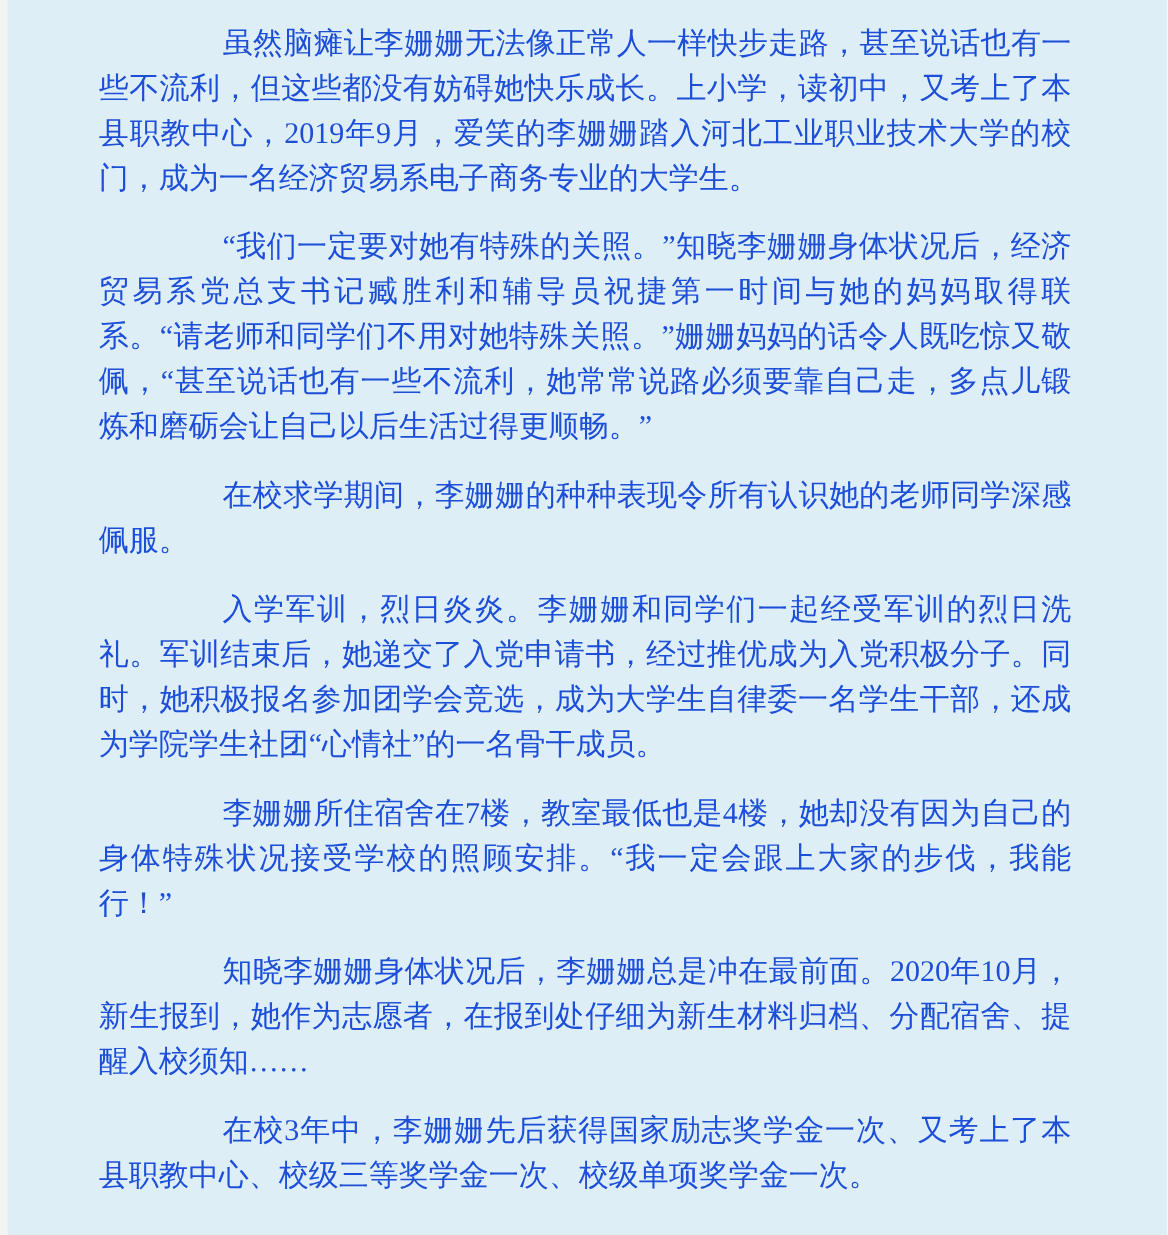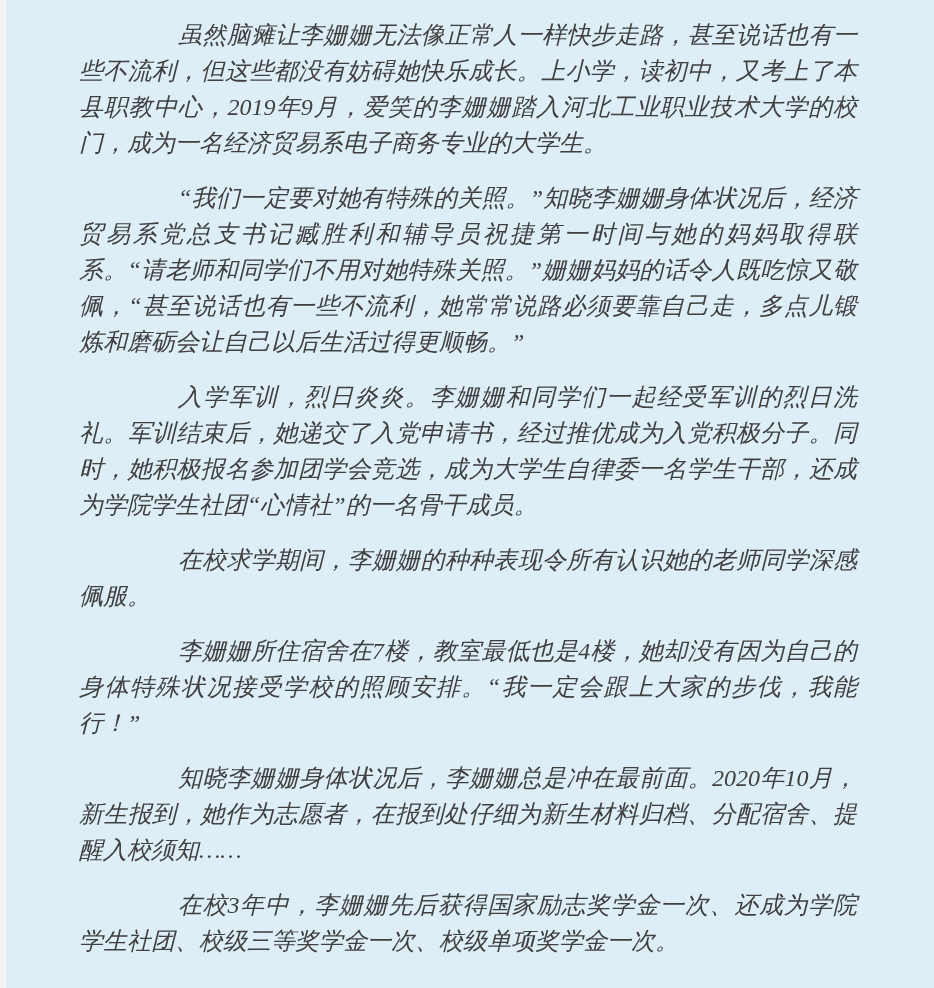--- a/index.html
+++ b/index.html
@@ -29,37 +29,36 @@
     top: 0;
     width: 100%;
     box-sizing: border-box;
     padding: 17px 77px 0 79px;
   }
   .para {
     margin: 19px 0 0 0;
     font-family: "Liberation Serif", "DejaVu Serif", serif;
     font-size: 24px;
     line-height: 36px;
-    color: #404040;
+    color: #1d4ed8;
     text-align: justify;
     text-indent: 99px;
     word-break: normal;
-    font-style: italic;
   }
   .para:first-child {
     margin-top: 0;
   }
 </style>
 </head>
 <body>
 
 <div class="page">
   <div class="edge-strip"></div>
   <div class="content">
     <p class="para">虽然脑瘫让李姗姗无法像正常人一样快步走路，甚至说话也有一些不流利，但这些都没有妨碍她快乐成长。上小学，读初中，又考上了本县职教中心，2019年9月，爱笑的李姗姗踏入河北工业职业技术大学的校门，成为一名经济贸易系电子商务专业的大学生。</p>
     <p class="para">“我们一定要对她有特殊的关照。”知晓李姗姗身体状况后，经济贸易系党总支书记臧胜利和辅导员祝捷第一时间与她的妈妈取得联系。“请老师和同学们不用对她特殊关照。”姗姗妈妈的话令人既吃惊又敬佩，“甚至说话也有一些不流利，她常常说路必须要靠自己走，多点儿锻炼和磨砺会让自己以后生活过得更顺畅。”</p>
+    <p class="para">在校求学期间，李姗姗的种种表现令所有认识她的老师同学深感佩服。</p>
     <p class="para">入学军训，烈日炎炎。李姗姗和同学们一起经受军训的烈日洗礼。军训结束后，她递交了入党申请书，经过推优成为入党积极分子。同时，她积极报名参加团学会竞选，成为大学生自律委一名学生干部，还成为学院学生社团“心情社”的一名骨干成员。</p>
-    <p class="para">在校求学期间，李姗姗的种种表现令所有认识她的老师同学深感佩服。</p>
     <p class="para">李姗姗所住宿舍在7楼，教室最低也是4楼，她却没有因为自己的身体特殊状况接受学校的照顾安排。“我一定会跟上大家的步伐，我能行！”</p>
     <p class="para">知晓李姗姗身体状况后，李姗姗总是冲在最前面。2020年10月，新生报到，她作为志愿者，在报到处仔细为新生材料归档、分配宿舍、提醒入校须知……</p>
-    <p class="para">在校3年中，李姗姗先后获得国家励志奖学金一次、还成为学院学生社团、校级三等奖学金一次、校级单项奖学金一次。</p>
+    <p class="para">在校3年中，李姗姗先后获得国家励志奖学金一次、又考上了本县职教中心、校级三等奖学金一次、校级单项奖学金一次。</p>
   </div>
 </div>
 
 </body></html>

